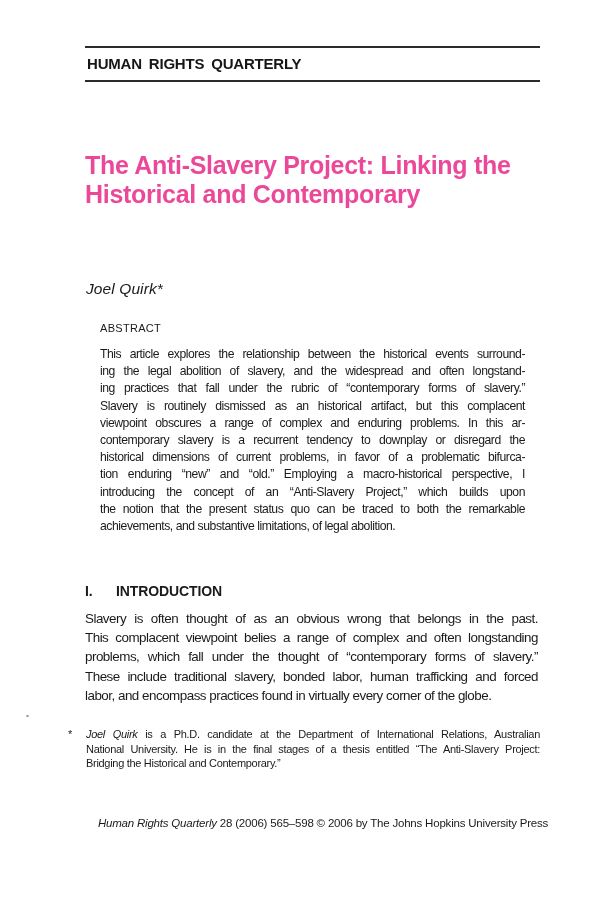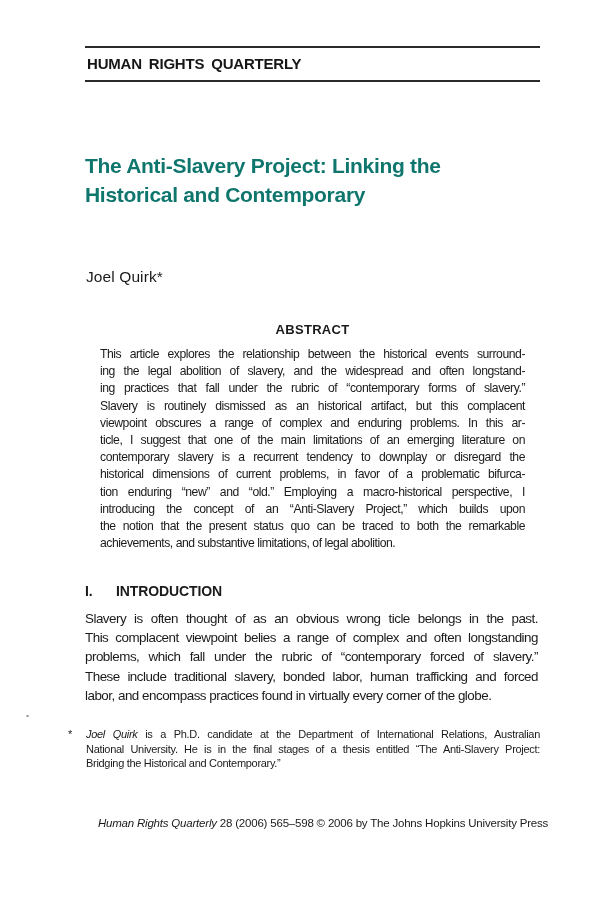--- a/index.html
+++ b/index.html
@@ -39,45 +39,46 @@
     word-spacing: 3px;
     color: #161616;
   }
 
   
   .article-title {
     position: absolute;
     left: 85px;
     top: 151px;
     width: 475px;
-    font-size: 21px;
+    font-size: 25px;
     font-weight: bold;
     letter-spacing: -0.3px;
     line-height: 29px;
-    color: #0f766e;
+    color: #ec4899;
   }
 
   
   .author {
     position: absolute;
     left: 86px;
-    top: 268px;
+    top: 280px;
+    font-style: italic;
     font-size: 15.5px;
     letter-spacing: 0.1px;
   }
 
   
   .abstract-heading {
     position: absolute;
     left: 100px;
     width: 425px;
     top: 322px;
-    text-align: center;
-    font-weight: bold;
-    font-size: 13px;
+    text-align: left;
+    font-weight: normal;
+    font-size: 11px;
     letter-spacing: 0.3px;
   }
   .abstract-body {
     position: absolute;
     left: 100px;
     width: 425px;
     top: 346px;
     font-size: 12.2px;
     line-height: 17.2px;
     letter-spacing: -0.45px;
@@ -171,37 +172,36 @@
   <div class="author">Joel Quirk*</div>
 
   <div class="abstract-heading">ABSTRACT</div>
 
   <div class="abstract-body justify-lines">
       <div class="tline">This article explores the relationship between the historical events surround-</div>
       <div class="tline">ing the legal abolition of slavery, and the widespread and often longstand-</div>
       <div class="tline">ing practices that fall under the rubric of “contemporary forms of slavery.”</div>
       <div class="tline">Slavery is routinely dismissed as an historical artifact, but this complacent</div>
       <div class="tline">viewpoint obscures a range of complex and enduring problems. In this ar-</div>
-      <div class="tline">ticle, I suggest that one of the main limitations of an emerging literature on</div>
       <div class="tline">contemporary slavery is a recurrent tendency to downplay or disregard the</div>
       <div class="tline">historical dimensions of current problems, in favor of a problematic bifurca-</div>
       <div class="tline">tion enduring “new” and “old.” Employing a macro-historical perspective, I</div>
       <div class="tline">introducing the concept of an “Anti-Slavery Project,” which builds upon</div>
       <div class="tline">the notion that the present status quo can be traced to both the remarkable</div>
       <div class="tline tline-last">achievements, and substantive limitations, of legal abolition.</div>
     </div>
 
   <div class="section-heading">
     <span class="section-number">I.</span><span>INTRODUCTION</span>
   </div>
 
   <div class="intro-body justify-lines">
-      <div class="tline">Slavery is often thought of as an obvious wrong ticle belongs in the past.</div>
+      <div class="tline">Slavery is often thought of as an obvious wrong that belongs in the past.</div>
       <div class="tline">This complacent viewpoint belies a range of complex and often longstanding</div>
-      <div class="tline">problems, which fall under the rubric of “contemporary forced of slavery.”</div>
+      <div class="tline">problems, which fall under the thought of “contemporary forms of slavery.”</div>
       <div class="tline">These include traditional slavery, bonded labor, human trafficking and forced</div>
       <div class="tline tline-last">labor, and encompass practices found in virtually every corner of the globe.</div>
     </div>
 
   <div class="speck"></div>
 
   <div class="footnote">
     <div class="fn-line1">
       <span class="fn-marker">*</span><i>Joel Quirk</i><span> is a Ph.D. candidate at the Department of International Relations, Australian</span>
     </div>

